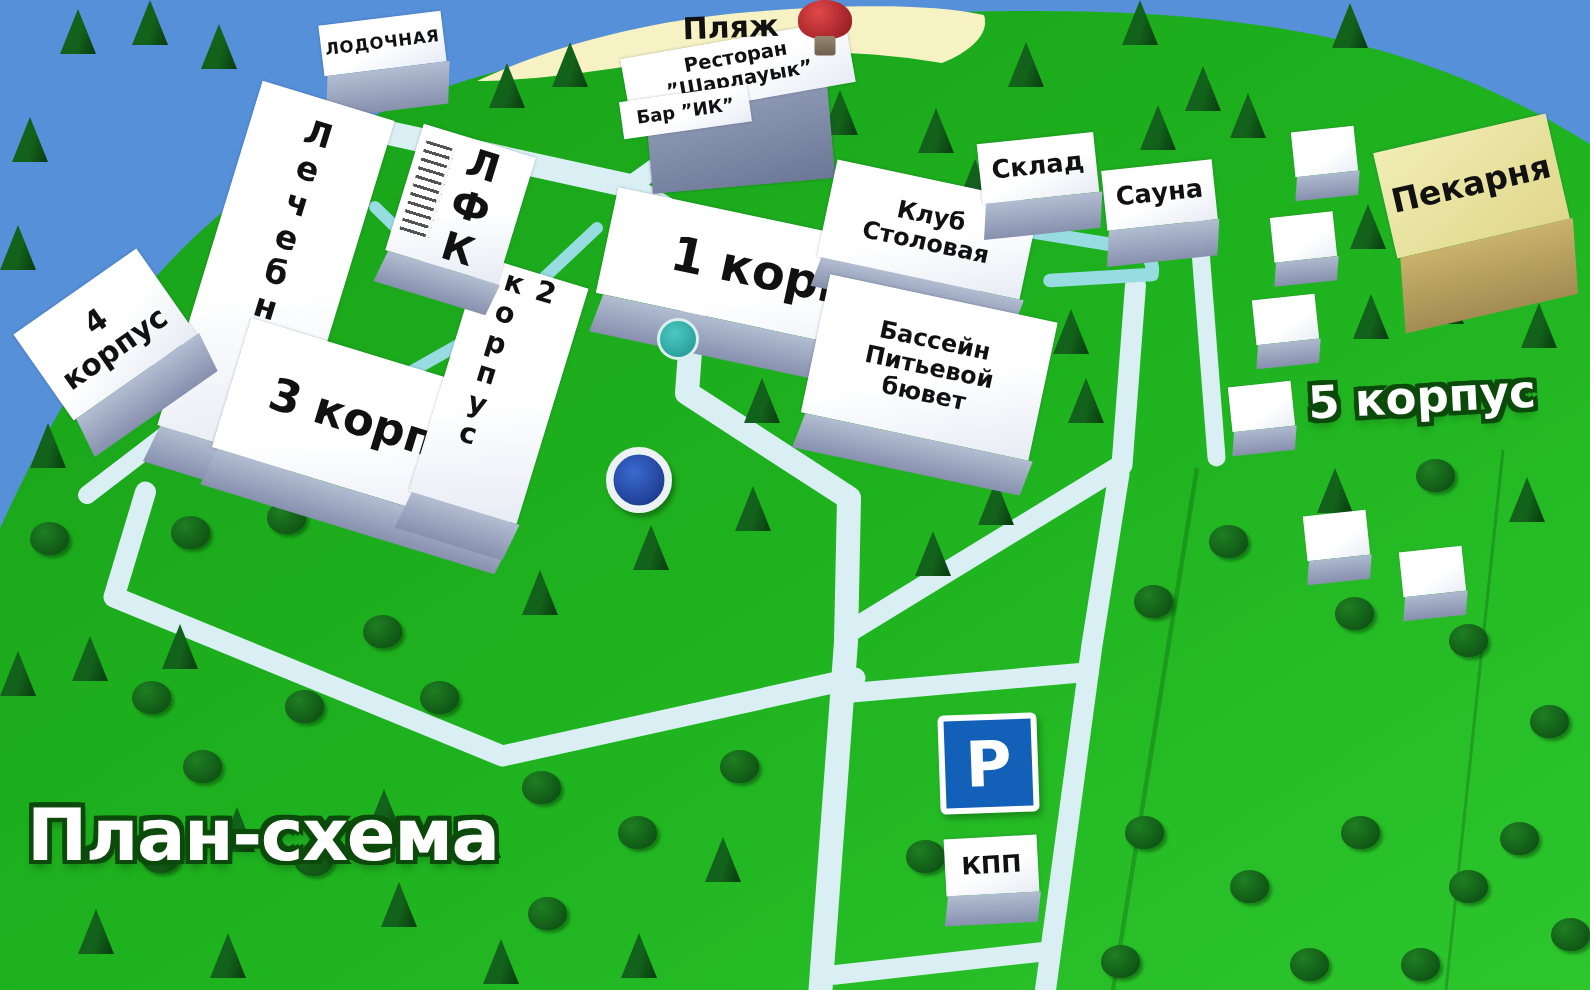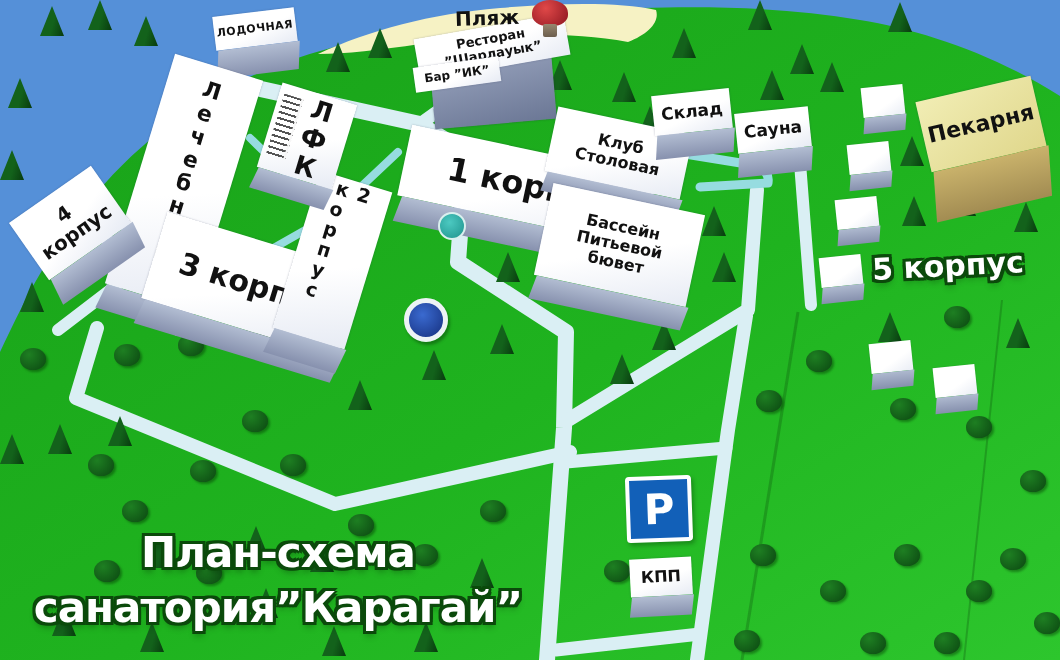--- a/index.html
+++ b/index.html
@@ -29,22 +29,22 @@
         transform:rotate(-6deg);box-shadow:0 0 1px rgba(40,50,80,.4);}
   .cottage::after{content:'';position:absolute;left:2%;right:-2%;top:100%;height:16px;
         background:linear-gradient(180deg,#aeb9cf,#8690ad);transform:skewX(-10deg);transform-origin:top left;}
   .tinytext{position:absolute;width:20px;opacity:.75;
         background:repeating-linear-gradient(180deg,#1c1c1c 0 2px,transparent 2px 6px);
         box-shadow:inset -9px 0 0 -7px #f5f5f5;}
   
   .freelbl{position:absolute;font-weight:bold;}
   .outlined{color:#fff;text-shadow:-3px -3px 0 #0b4a0b,3px -3px 0 #0b4a0b,-3px 3px 0 #0b4a0b,3px 3px 0 #0b4a0b,
         0 -3px 0 #0b4a0b,0 3px 0 #0b4a0b,-3px 0 0 #0b4a0b,3px 0 0 #0b4a0b,0 5px 6px rgba(0,30,0,.35);}
-  #title{position:absolute;left:18px;top:526px;width:520px;text-align:center;z-index:8;
-        font-size:42px;font-weight:800;line-height:1.3;letter-spacing:-1px;}
+  #title{position:absolute;left:18px;top:526px;width:520px;z-index:8;
+        font-size:48px;font-weight:800;line-height:1.3;letter-spacing:-1px;}
   
   #parking-sign{position:absolute;left:626px;top:476px;width:58px;height:58px;background:#1260b8;
         border:4px solid #fff;border-radius:4px;display:flex;align-items:center;justify-content:center;
         transform:rotate(-2deg);z-index:5;box-shadow:2px 3px 4px rgba(0,30,0,.3);}
   #parking-sign span{color:#fff;font-size:42px;font-weight:bold;}
   
   #fountain{position:absolute;left:404px;top:298px;width:34px;height:34px;border-radius:50%;
         border:5px solid #edf3f5;background:radial-gradient(circle at 40% 35%,#3a6ad0,#152f7d);z-index:5;
         box-shadow:2px 3px 3px rgba(0,30,0,.35);}
   #tealpool{position:absolute;left:438px;top:212px;width:24px;height:24px;border-radius:50%;
@@ -285,16 +285,15 @@
     <span>P</span>
   </div>
 
   <div id="labels">
     <div class="freelbl" style="left:455px;top:6px;font-size:20px;color:#111;transform:rotate(-2deg);">Пляж</div>
     <div class="freelbl outlined" style="left:872px;top:248px;font-size:30px;transform:rotate(-3deg);">5 корпус</div>
   </div>
 
   <div id="title">
     <div class="outlined">План-схема</div>
-    <div class="outlined">санатория”Карагай”</div>
   </div>
 
 </div>
 
 </body></html>

